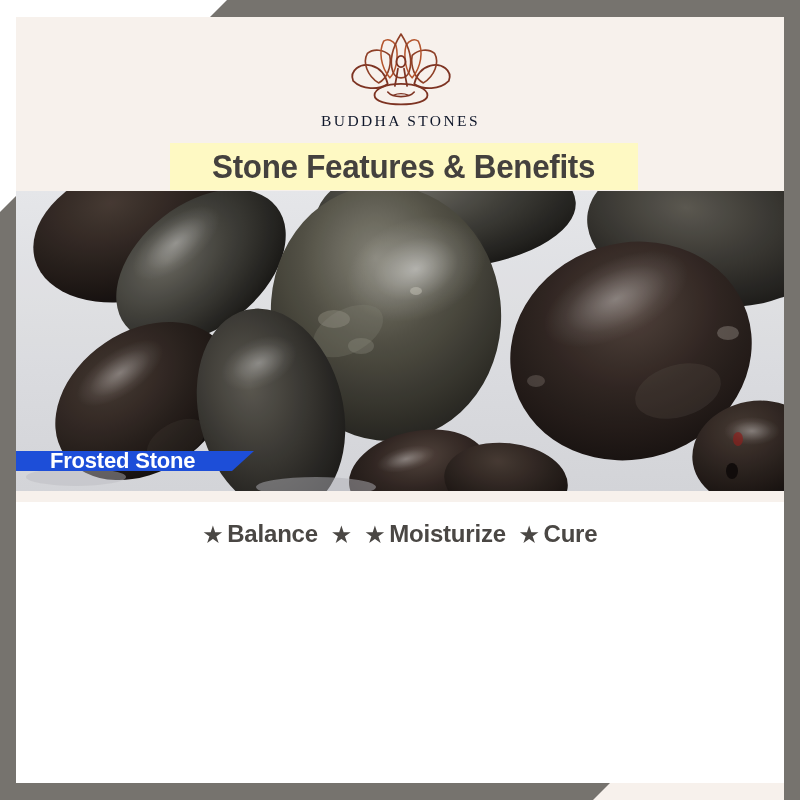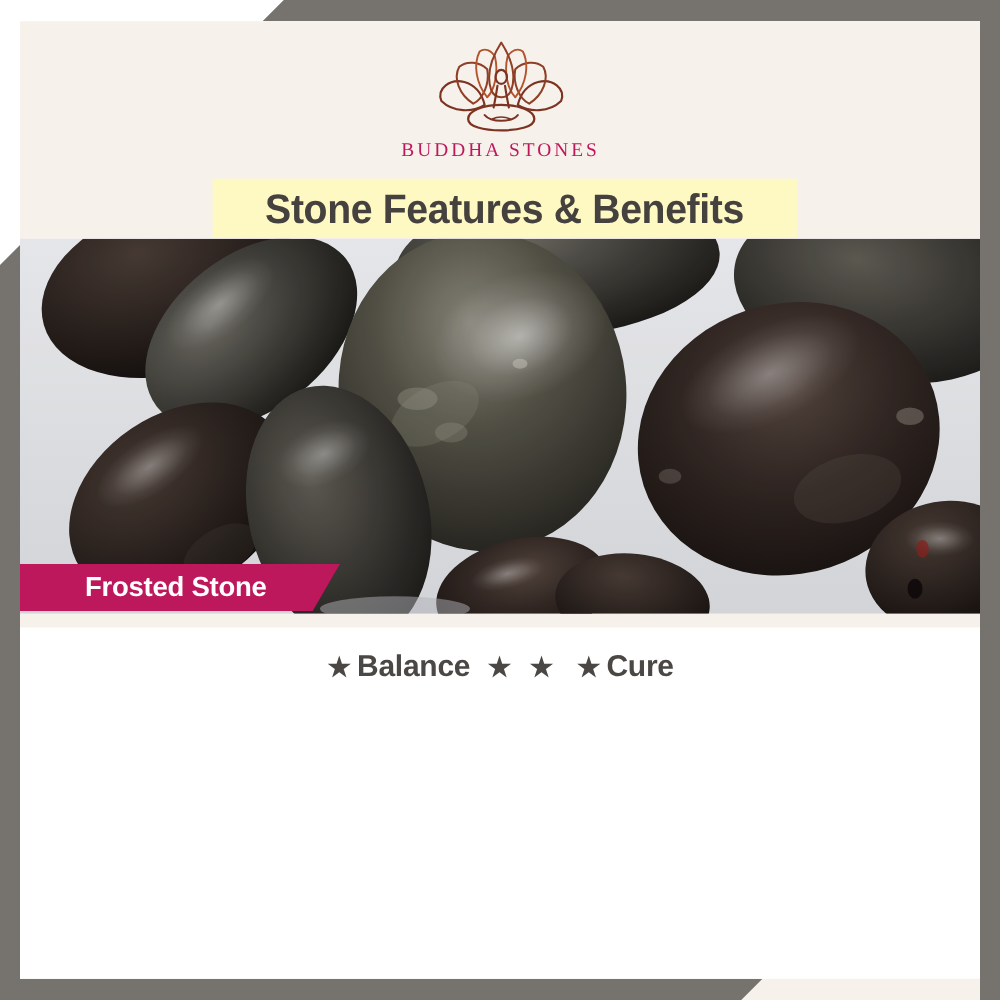--- a/index.html
+++ b/index.html
@@ -87,21 +87,21 @@
   .logo-mark {
     width: 112px;
     height: 78px;
     display: block;
   }
   .brand-name {
     margin-top: 3px;
     font-family: "Liberation Serif", serif;
     font-size: 15.5px;
     letter-spacing: 2.4px;
-    color: #be185d;
+    color: #0f172a;
     font-weight: 400;
   }
 
   
   .title-plate {
     position: absolute;
     left: 170px;
     top: 143px;
     width: 468px;
     height: 47px;
@@ -130,27 +130,26 @@
     overflow: hidden;
     background: #e9eaee;
   }
   .photo svg { display: block; width: 100%; height: 100%; }
 
   
   .stone-ribbon {
     position: absolute;
     left: 16px;
     top: 451px;
-    height: 38px;
+    height: 20px;
     width: 238px;
-    background: #be185d;
+    background: #1d4ed8;
     clip-path: polygon(0 0, 100% 0, calc(100% - 22px) 100%, 0 100%);
     display: flex;
     align-items: center;
-    padding-left: 18px;
   }
   .stone-ribbon-label {
     color: #ffffff;
     font-size: 22px;
     font-weight: bold;
     padding-left: 34px;
     letter-spacing: -0.2px;
     font-family: "Liberation Sans", sans-serif;
     white-space: nowrap;
   }
@@ -341,20 +340,21 @@
   <div class="benefits-row">
     <span class="benefit">
       <span class="star">★</span>
       <span>Balance</span>
     </span>
     <span class="benefit tight">
       <span class="star">★</span>
     </span>
     <span class="benefit">
       <span class="star">★</span>
+      <span>Moisturize</span>
     </span>
     <span class="benefit">
       <span class="star">★</span>
       <span>Cure</span>
     </span>
   </div>
 
 
   <div class="band band-top"></div>
   <div class="band band-right"></div>

